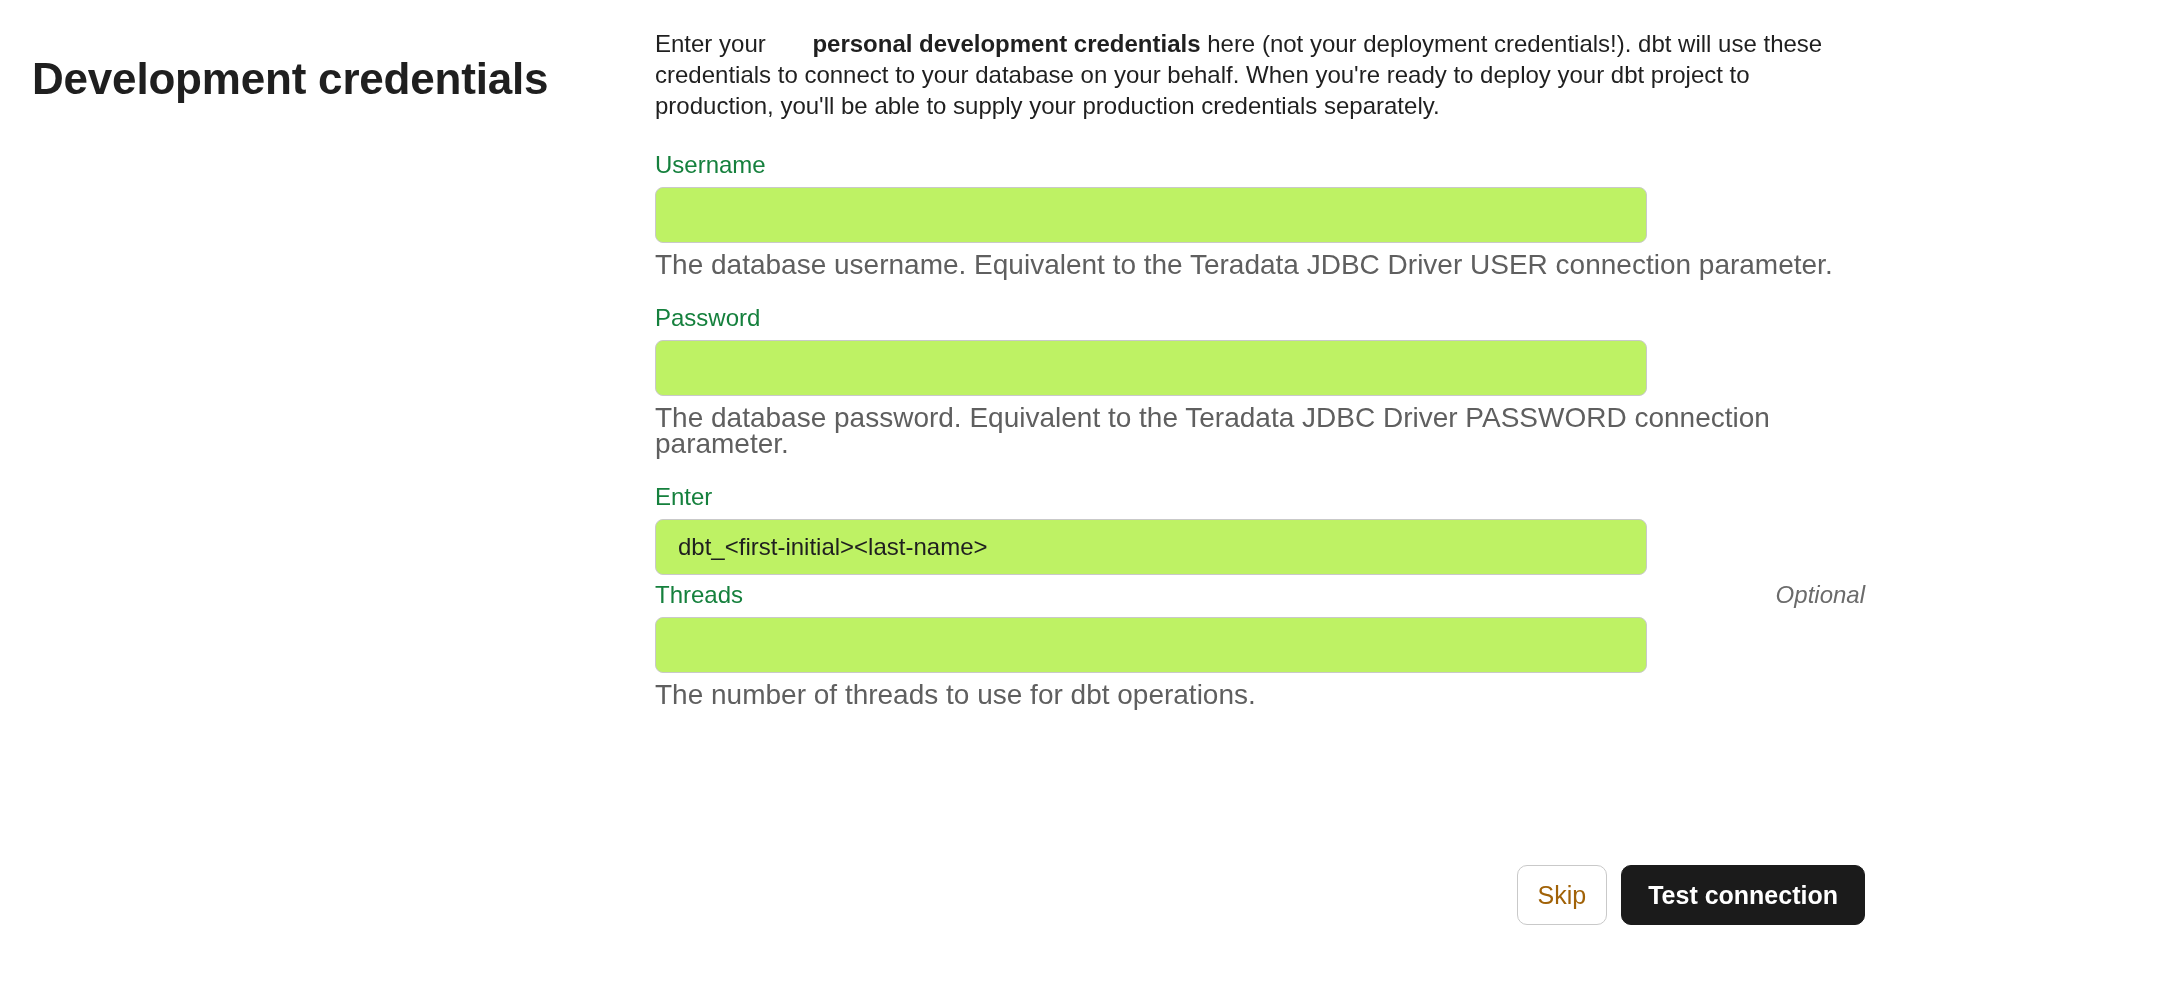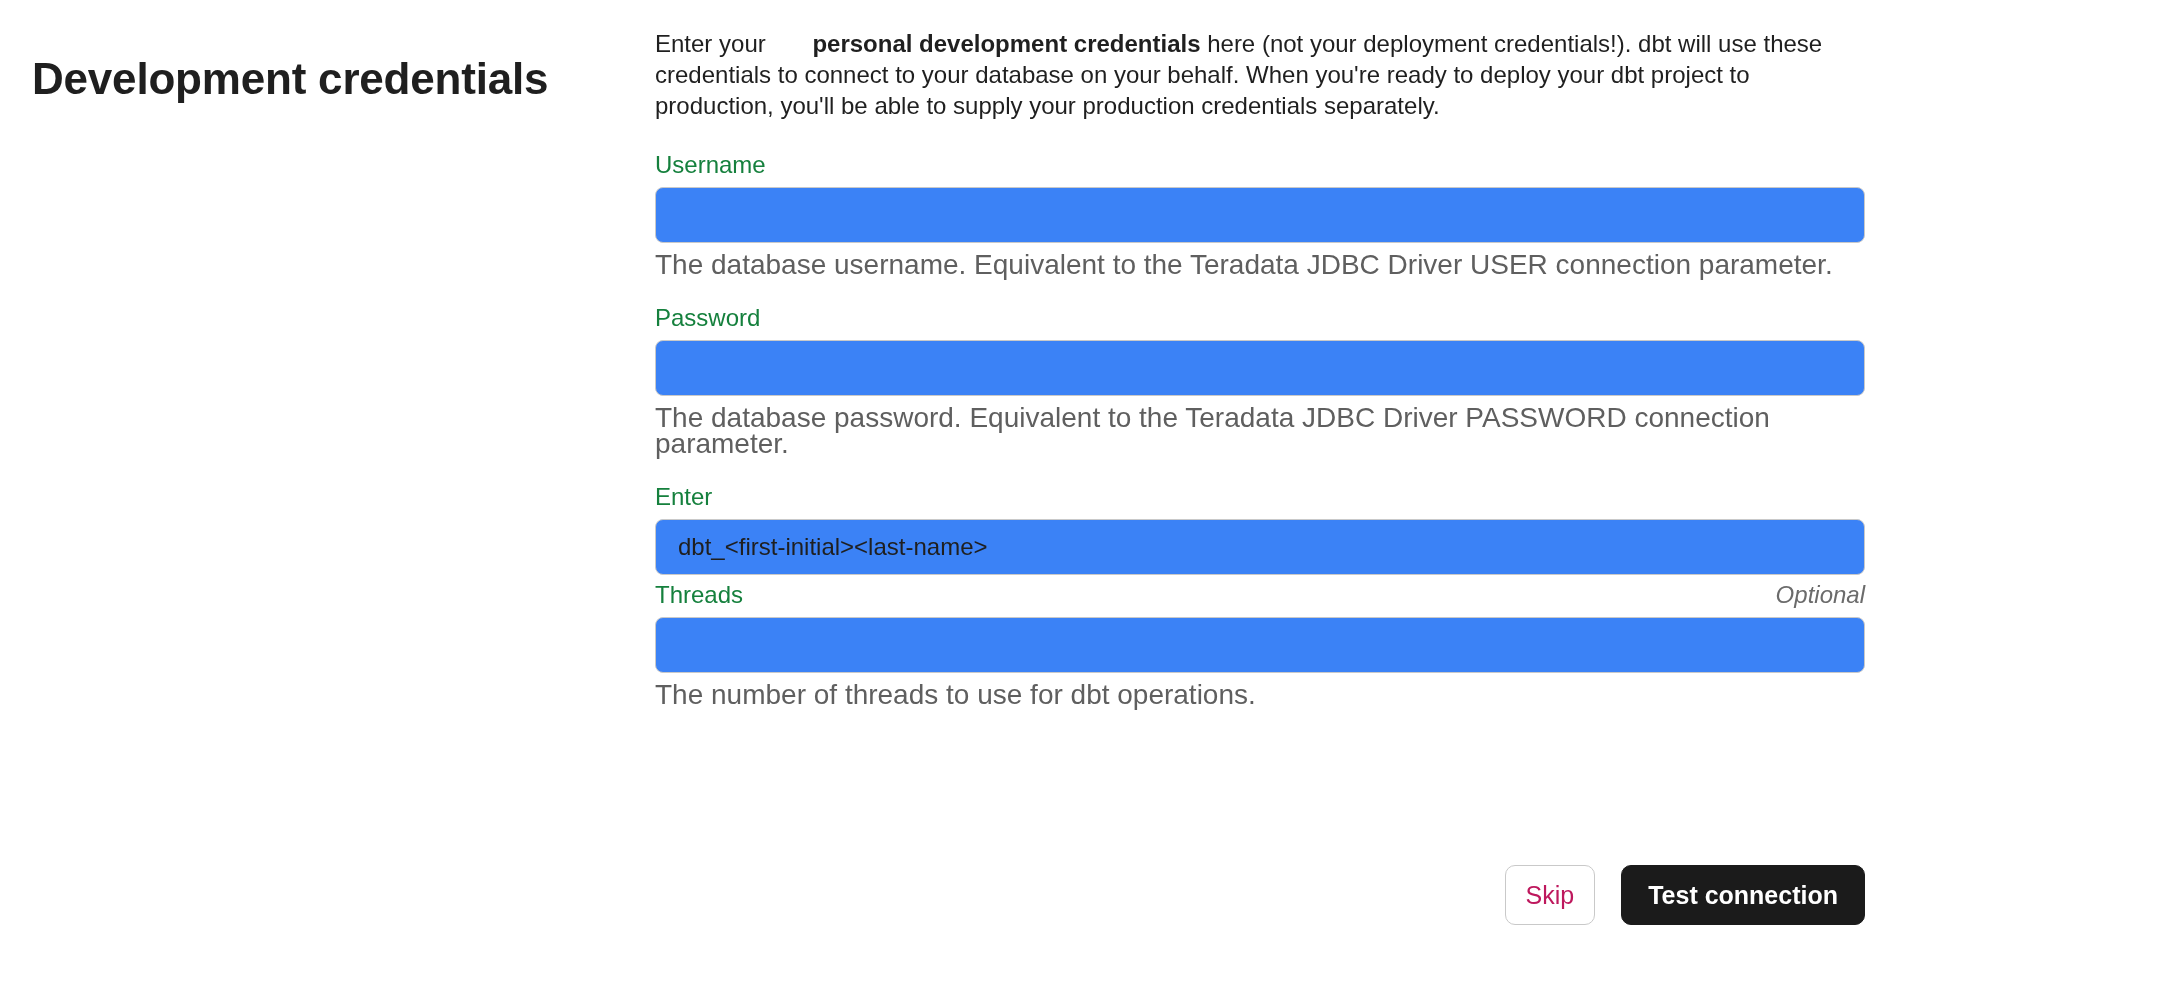--- a/index.html
+++ b/index.html
@@ -53,25 +53,25 @@
     line-height: 28px;
     color: #15803d;
   }
   .field-optional {
     font-size: 24px;
     line-height: 28px;
     color: #6b6b6b;
     font-style: italic;
   }
   .input {
-    width: 1210px;
+    width: 992px;
     height: 56px;
     border: 1px solid #c9c9c9;
     border-radius: 8px;
-    background: #3b82f6;
+    background: #bef264;
     font-size: 24px;
     line-height: 28px;
     color: #1f1f1f;
     padding: 0 22px;
     font-family: "Liberation Sans", sans-serif;
     outline: none;
     display: block;
   }
   .input::placeholder { color: #1f1f1f; }
   .helper {
@@ -98,31 +98,30 @@
     border-radius: 10px;
     cursor: pointer;
     padding: 0 20px;
     height: 60px;
     display: inline-flex;
     align-items: center;
     justify-content: center;
   }
   .btn-secondary {
     background: #ffffff;
-    color: #be185d;
+    color: #a16207;
     border: 1px solid #c9c9c9;
     font-weight: 400;
   }
   .btn-primary {
     background: #1b1b1b;
     color: #ffffff;
     border: 1px solid #1b1b1b;
     font-weight: 700;
     padding: 0 26px;
-    margin-left: 12px;
   }
 </style>
 </head>
 <body>
 
 <div class="page">
 
   <h1 class="section-title">Development credentials</h1>
 
   <div class="form-col">

